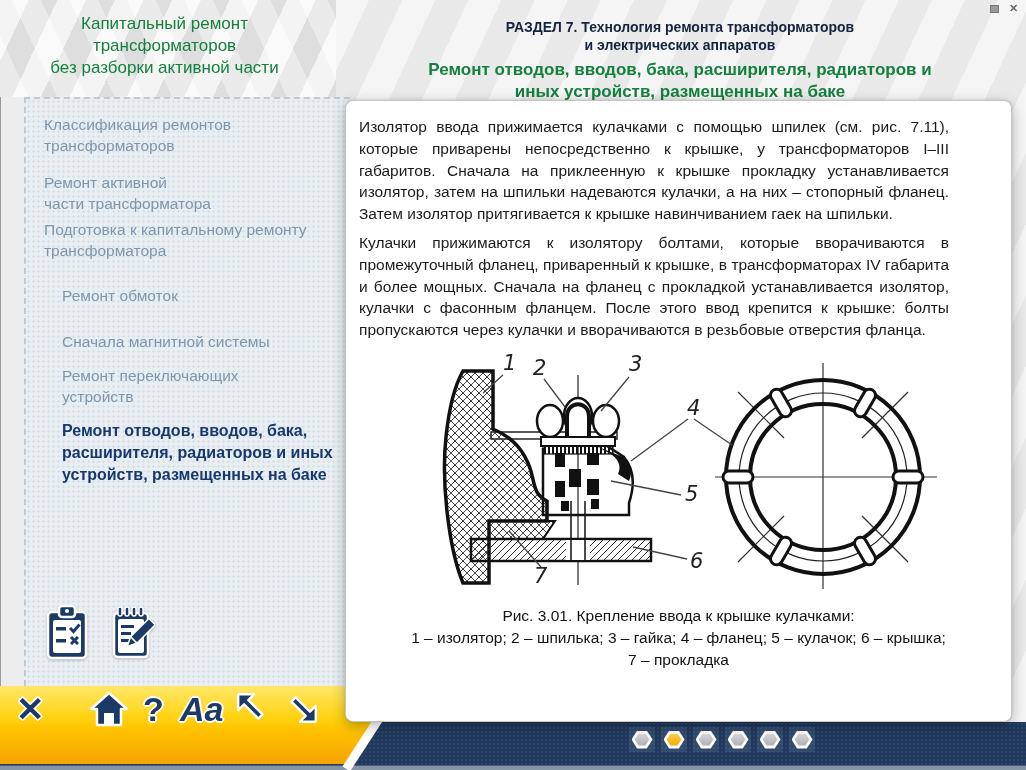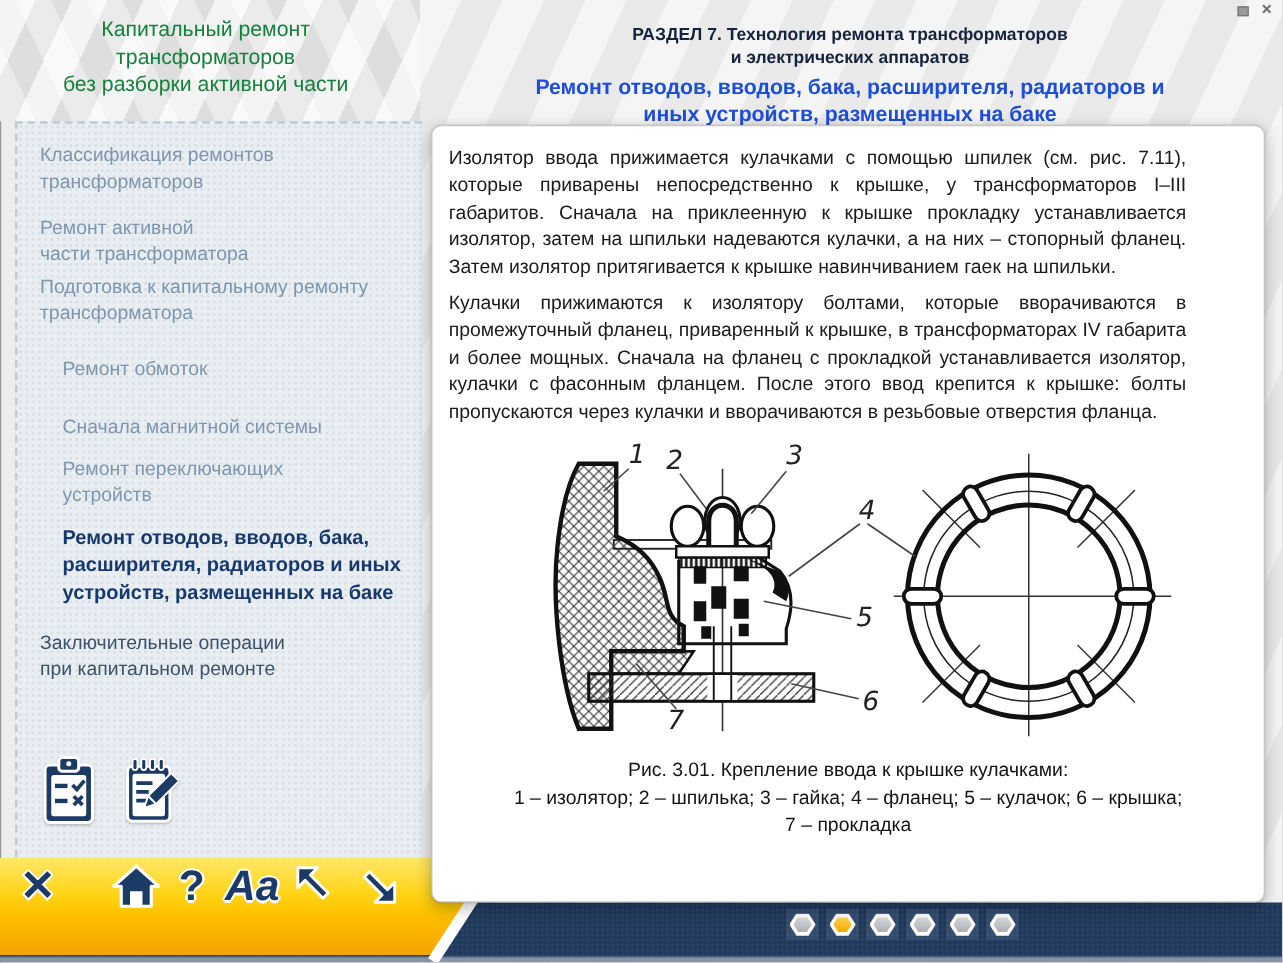--- a/index.html
+++ b/index.html
@@ -26,24 +26,24 @@
              color:#6f6f6f; font-size:11px; font-weight:bold; cursor:default; line-height:1; }
   .win-btn.mini::before { content:""; width:7px; height:6px; border:1px solid #777; background:#999; display:block; }
 
   
   .brand { position:absolute; left:22px; top:13px; width:285px; text-align:center;
            color:#15803d; font-size:17px; line-height:22px; white-space:pre-line; }
 
   
   .hdr { position:absolute; left:390px; top:18px; width:580px; text-align:center; color:#15233f; }
   .hdr .sec { font-size:14px; font-weight:bold; line-height:18px; }
-  .hdr .ttl { font-size:17px; font-weight:bold; line-height:22px; color:#1d4ed8; margin-top:5px; }
-
-  
-  .sidebar { position:absolute; left:12px; top:97px; width:326px; height:589px;
+  .hdr .ttl { font-size:17px; font-weight:bold; line-height:22px; color:#15803d; margin-top:5px; }
+
+  
+  .sidebar { position:absolute; left:24px; top:97px; width:326px; height:589px;
     background:#e9eef2;
     background-image: radial-gradient(rgba(125,150,175,0.16) 1px, transparent 1.4px);
     background-size:5px 5px;
     border-top:2px dashed #bfcad2; border-left:2px dashed #bfcad2;
     padding:15px 8px 0 0; }
   .nav-item { font-size:15.5px; line-height:21px; color:#7e96ad; white-space:pre-line;
               padding-left:18px; cursor:pointer; }
   .nav-item.lvl1 { padding-left:36px; }
   .nav-item.active { color:#16386e; font-weight:bold; font-size:16px; line-height:22px; }
   .nav-item.visited { color:#3c5268; }
@@ -124,22 +124,20 @@
 части трансформатора</div>
     <div class="nav-item m2">Подготовка к капитальному ремонту
 трансформатора</div>
     <div class="nav-item lvl1 m4">Ремонт обмоток</div>
     <div class="nav-item lvl1 m5">Сначала магнитной системы</div>
     <div class="nav-item lvl1 m6">Ремонт переключающих
 устройств</div>
     <div class="nav-item lvl1 active m7">Ремонт отводов, вводов, бака,
 расширителя, радиаторов и иных
 устройств, размещенных на баке</div>
-    <div class="nav-item visited">Заключительные операции
-при капитальном ремонте</div>
 
     <div class="side-tools">
       <svg class="tool-ic" viewBox="0 0 46 56">
         <rect x="4" y="8" width="38" height="46" rx="4" fill="#1c3a66" stroke="#fff" stroke-width="2.5"></rect>
         <rect x="15" y="2" width="16" height="11" rx="3" fill="#1c3a66" stroke="#fff" stroke-width="2.5"></rect>
         <circle cx="23" cy="7" r="2" fill="#fff"></circle>
         <rect x="9" y="16" width="28" height="33" rx="2" fill="#fff"></rect>
         <rect x="12" y="23" width="10" height="3.5" fill="#1c3a66"></rect>
         <rect x="12" y="35" width="10" height="3.5" fill="#1c3a66"></rect>
         <path d="M26,24 l3.5,3.5 6,-7" fill="none" stroke="#1c3a66" stroke-width="3"></path>

